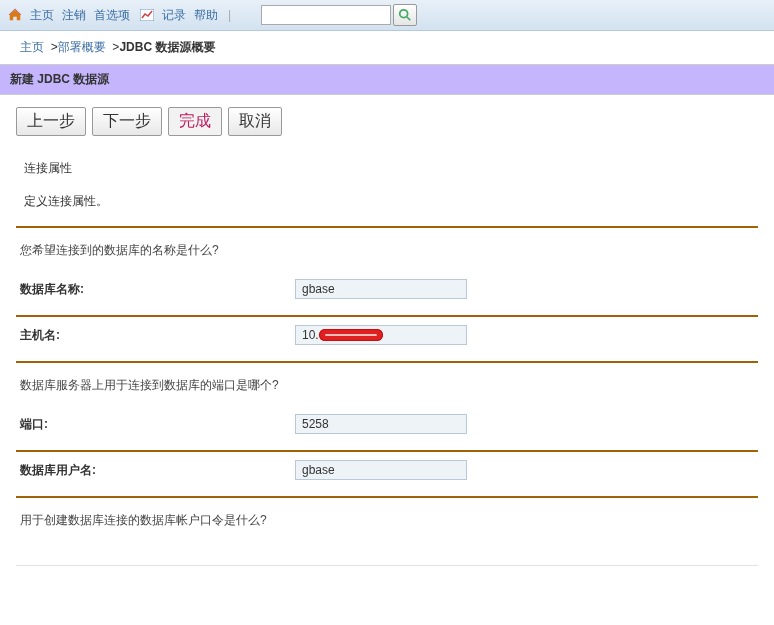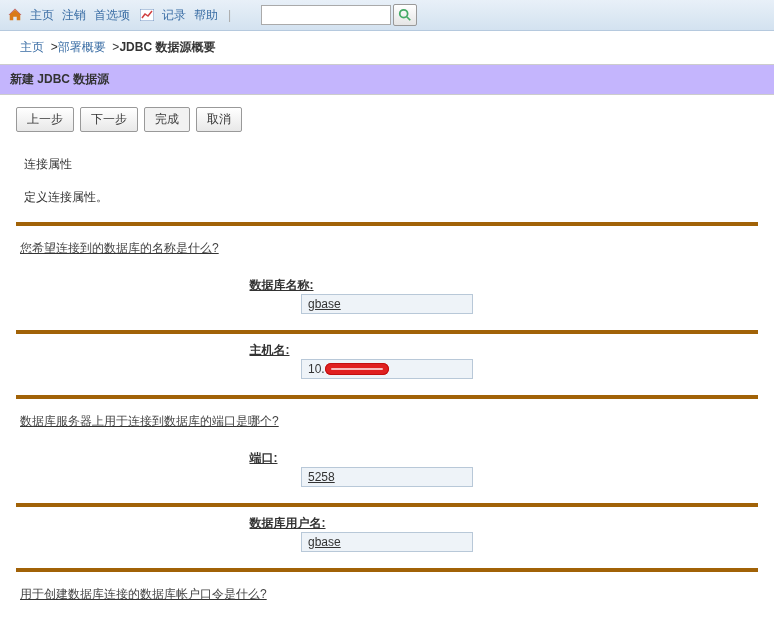--- a/index.html
+++ b/index.html
@@ -15,30 +15,30 @@
     .search-btn { width: 24px; height: 22px; border: 1px solid #999; background: linear-gradient(#fff,#e5e5e5); cursor: pointer; display: flex; align-items: center; justify-content: center; margin-left: 2px; border-radius: 2px; }
     
     .breadcrumb { padding: 8px 20px; color: #333; border-radius: 11px; }
     .breadcrumb a { color: #3b6ea5; text-decoration: none; }
     .breadcrumb .current { font-weight: bold; }
     
     .section-header { background: #c4b5fd; border-top: 1px solid #ccc; border-bottom: 1px solid #ccc; padding: 6px 10px; font-weight: bold; color: #333; }
     
     .content { padding: 12px 16px; }
     .btn-row { display: flex; gap: 6px; margin-bottom: 18px; }
-    .btn { border: 1px solid #999; background: linear-gradient(#fff,#e8e8e8); padding: 3px 10px; font-size: 12px; cursor: pointer; border-radius: 2px; color: #333; }
-    .btn:disabled, .btn.disabled { color: #404040; cursor: default; background: #f2f2f2; }
+    .btn { border: 1px solid #999; background: linear-gradient(#fff,#e8e8e8); padding: 3px 10px; font-size: 16px; cursor: pointer; border-radius: 2px; color: #333; }
+    .btn:disabled, .btn.disabled { color: #be185d; cursor: default; background: #f2f2f2; }
     
     .prop-title { font-weight: normal; padding: 6px 8px; }
     .prop-desc { padding: 10px 8px 16px; }
     
-    .form-block { border-top: 4px solid #a16207; padding: 0; text-decoration: underline; }
+    .form-block { border-top: 2px solid #a16207; padding: 0; }
     .form-block:last-child { border-bottom: 1px solid #e2e2e2; }
     .q-text { padding: 14px 4px 12px; color: #444; }
-    .form-row { display: flex; align-items: center; padding: 8px 4px 16px; flex-direction: column; }
+    .form-row { display: flex; align-items: center; padding: 8px 4px 16px; }
     .form-label { width: 275px; font-weight: bold; color: #333; }
     .form-row input[type="text"], .form-row input[type="password"] {
       width: 172px; height: 20px; border: 1px solid #b8c8d8;
       background: #eef3f8; padding: 2px 6px; font-size: 12px; color: #333;
     }
     .host-wrap { position: relative; display: inline-block; }
     .redact { position: absolute; left: 24px; top: 4px; width: 64px; height: 12px; background: #e02020; border-radius: 6px; box-shadow: 0 0 0 1px #c01010 inset; }
     .redact::after { content: ""; position: absolute; top: 5px; left: 6px; right: 6px; height: 2px; background: rgba(255,255,255,0.7); border-radius: 1px; }
   </style>
 </head>

